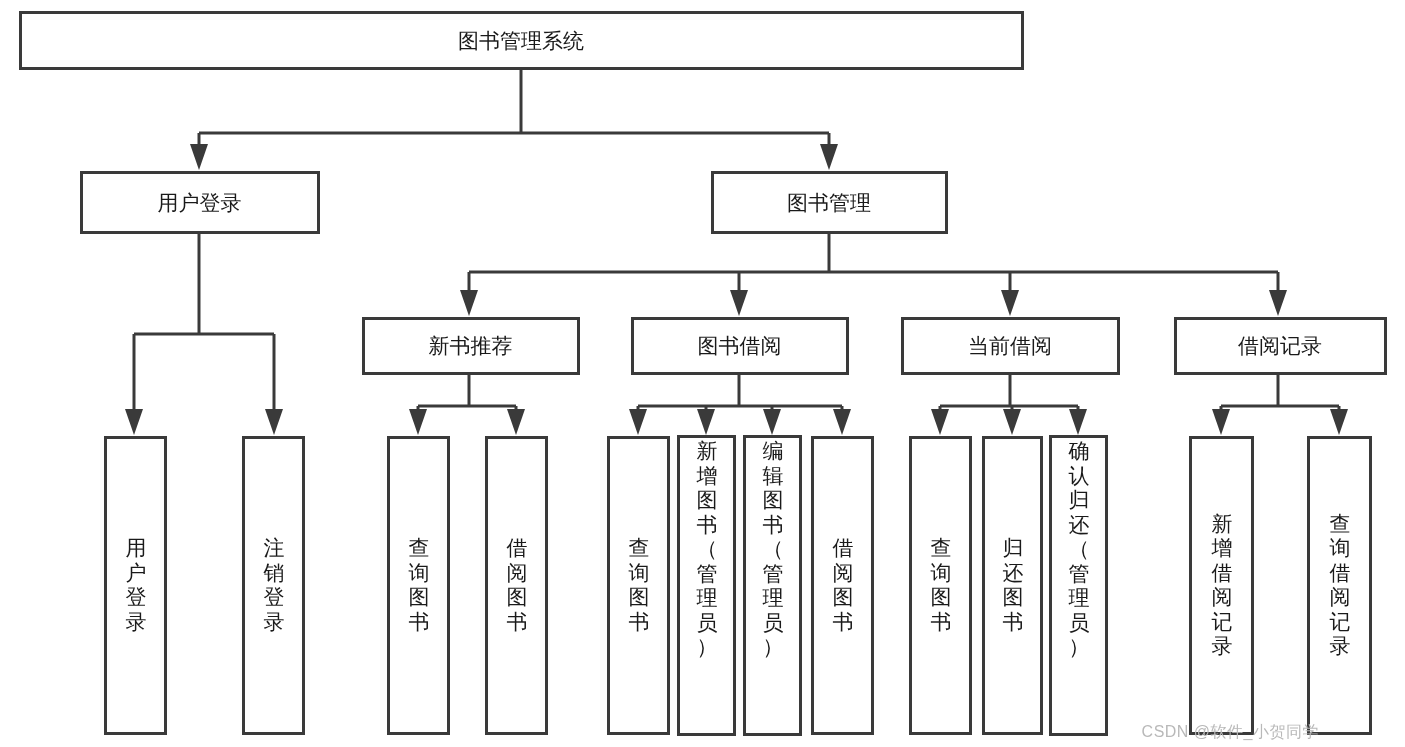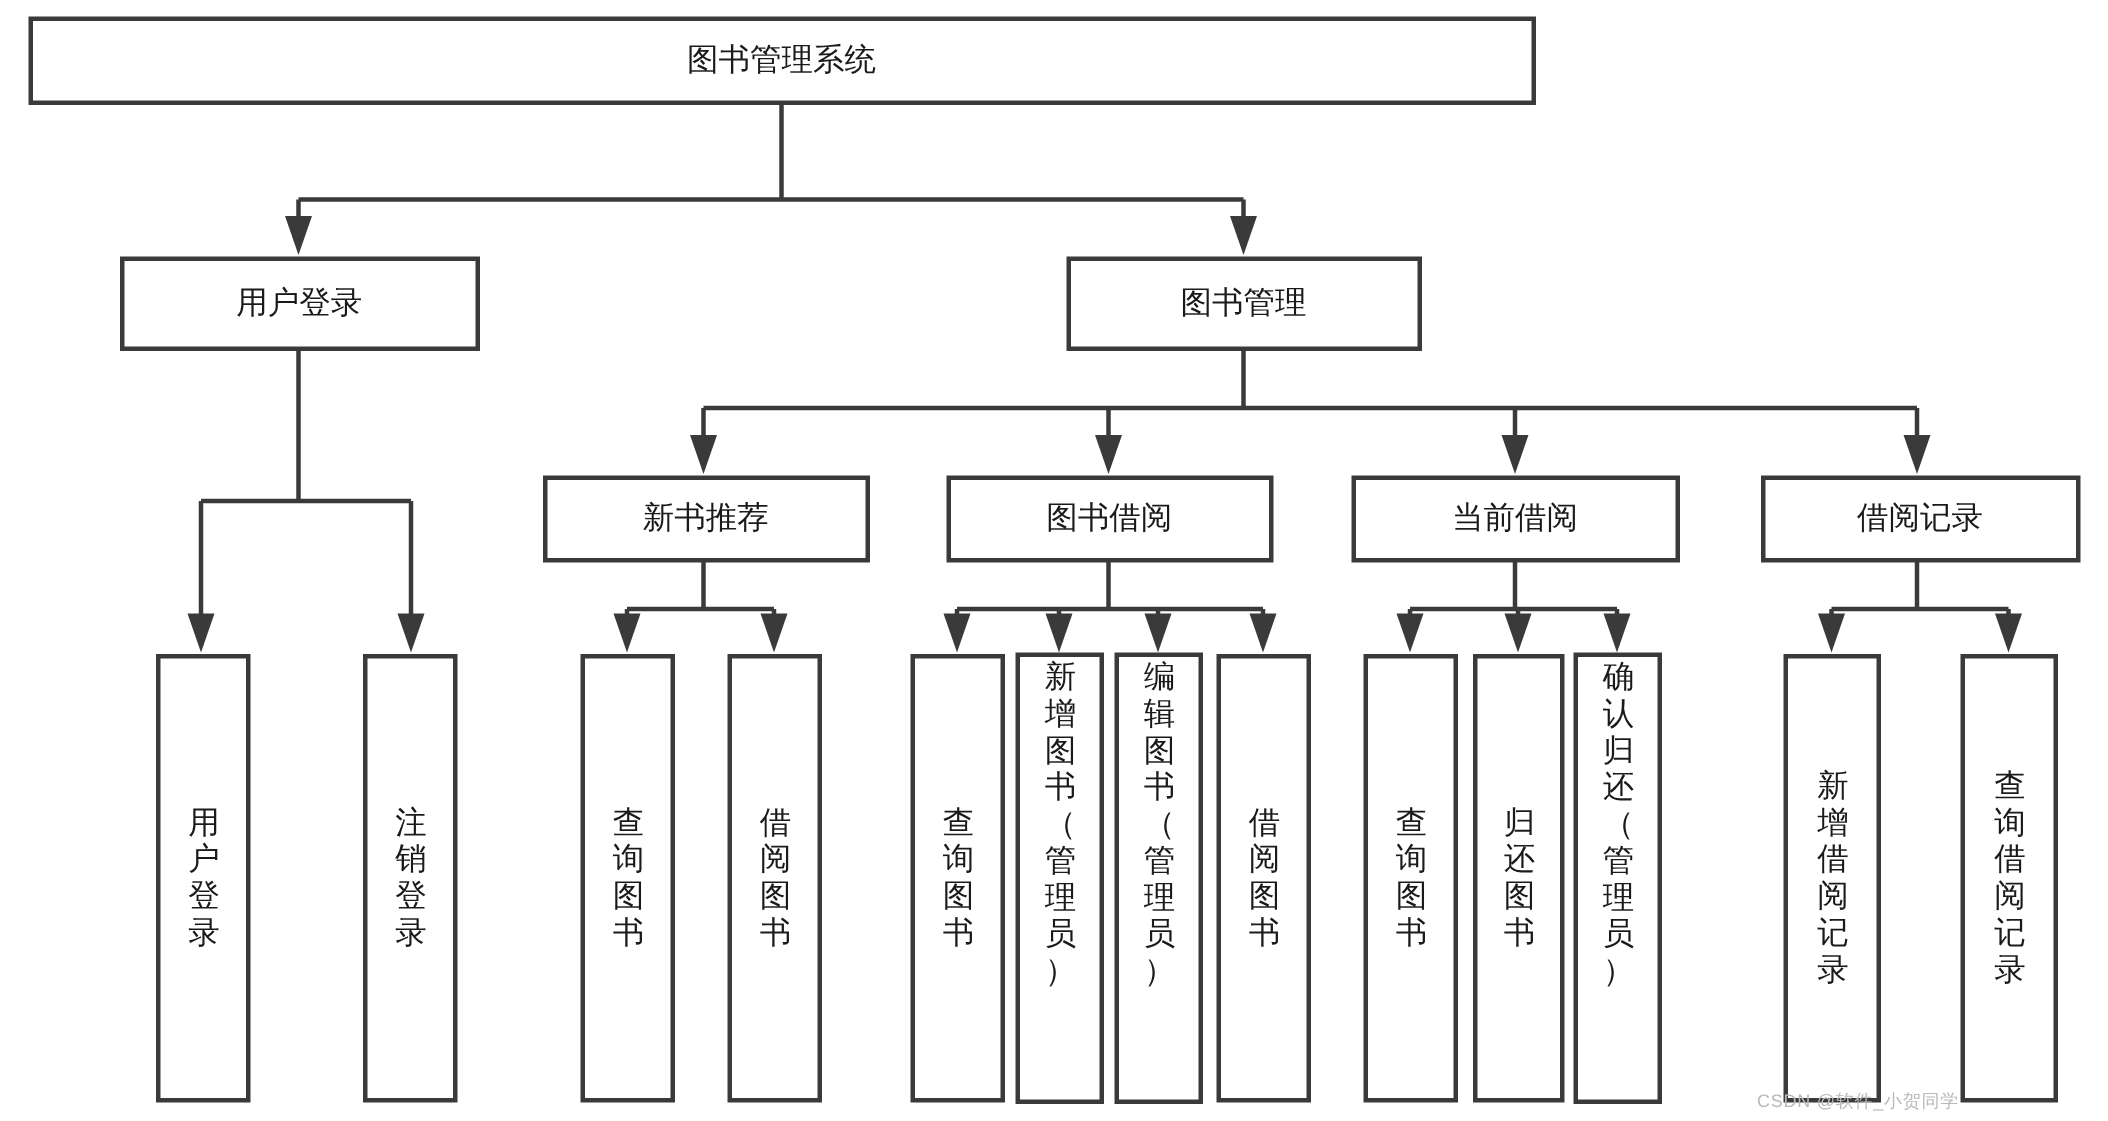--- a/index.html
+++ b/index.html
@@ -2,21 +2,21 @@
 <html><head>
 <meta charset="utf-8">
 <style>
   html,body{margin:0;padding:0;background:#ffffff;}
   body{width:1405px;height:747px;overflow:hidden;
        font-family:"Liberation Sans","DejaVu Sans",sans-serif;}
   #canvas{position:relative;width:1327px;height:747px;background:#fff;}
   svg{position:absolute;left:0;top:0;}
   .node-text{font-size:21px;fill:#1a1a1a;font-family:"Liberation Sans","DejaVu Sans",sans-serif;}
   .vnode-text{font-size:21px;fill:#1a1a1a;font-family:"Liberation Sans","DejaVu Sans",sans-serif;}
-  .wm{position:absolute;right:21px;bottom:4px;font-size:12px;color:#b9b9b9;
+  .wm{position:absolute;right:8px;bottom:4px;font-size:16px;color:#b9b9b9;
       letter-spacing:.5px;font-family:"Liberation Sans","DejaVu Sans",sans-serif;
       white-space:nowrap;}
 </style>
 </head>
 <body>
 
 <div id="canvas">
   <svg id="tree" width="1405" height="747" xmlns="http://www.w3.org/2000/svg">
       <g>
         <line x1="521" y1="68" x2="521" y2="133" stroke="#3a3a3a" stroke-width="3"></line>

